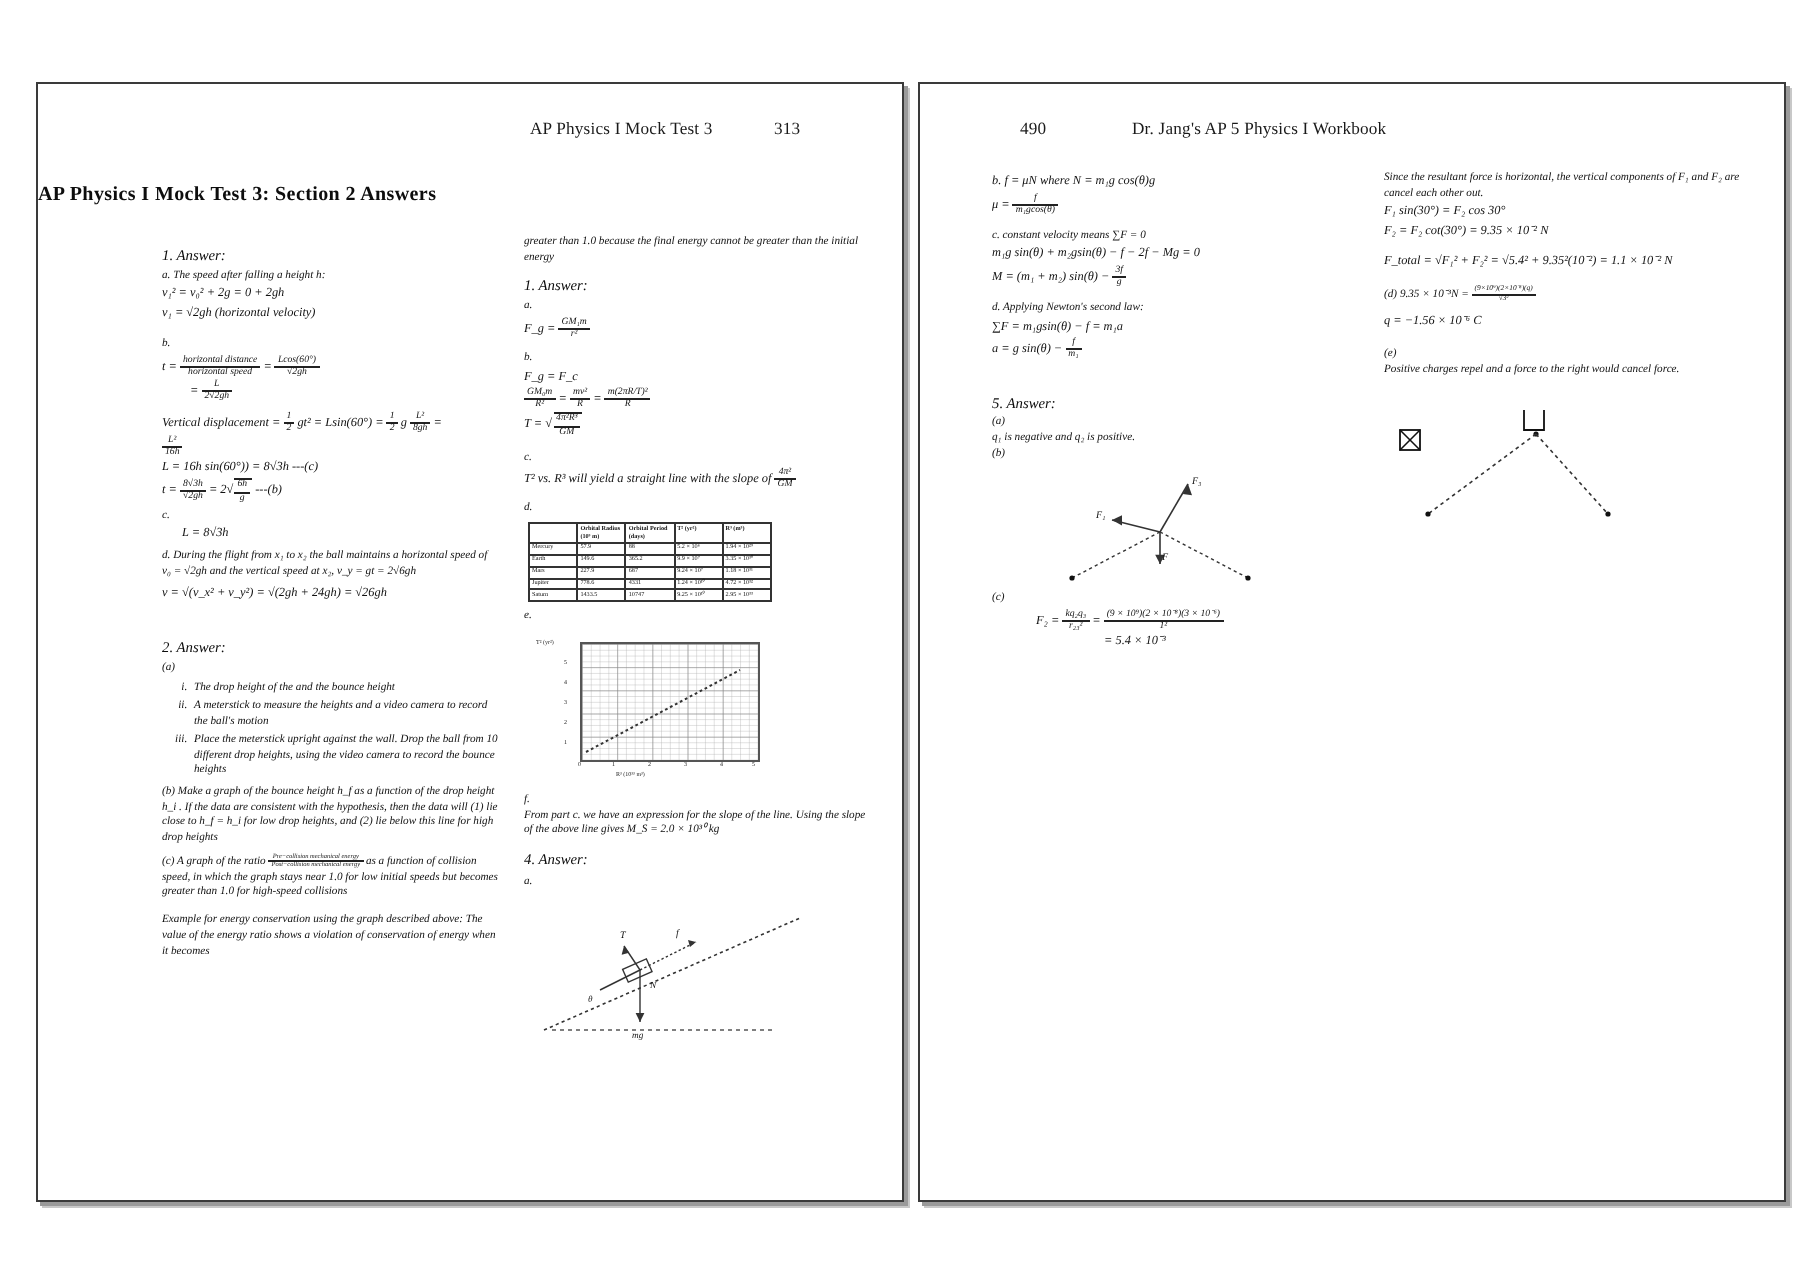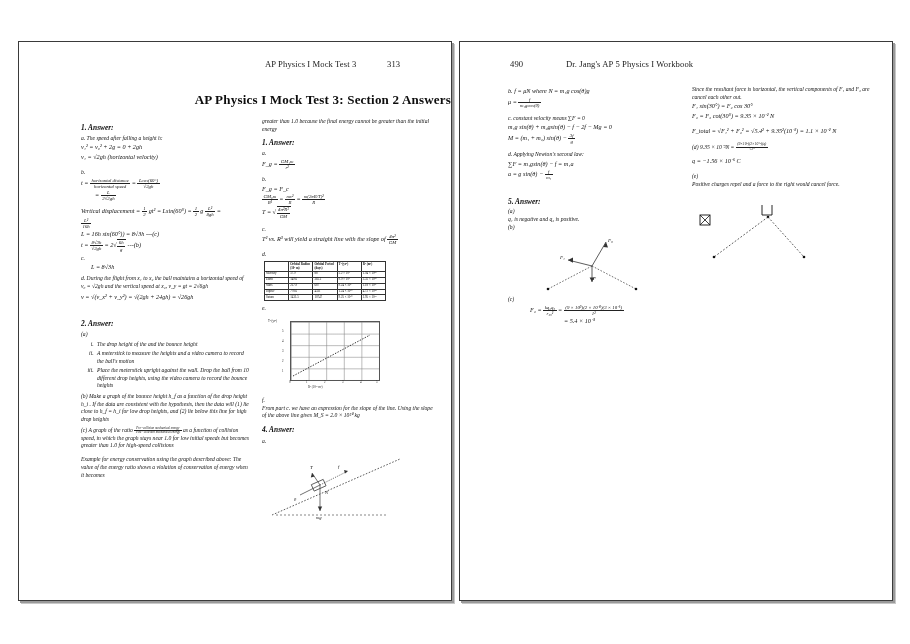--- a/index.html
+++ b/index.html
@@ -26,31 +26,31 @@
   .hdr{
     position:absolute;font-size:8.6px;color:#1a1a1a;white-space:nowrap;
     letter-spacing:.1px;
   }
   .hdr-left-title{left:246px;top:17px;}
   .hdr-left-num{left:368px;top:17px;}
   .hdr-right-num{left:50px;top:17px;}
   .hdr-right-title{left:88px;top:17px;margin-left:18px;}
 
   .doc-title{
-    position:absolute;left:0;right:0;top:50px;text-align:right;
-    font-size:13px;font-weight:bold;color:#0d0d0d;letter-spacing:.2px;
+    position:absolute;left:0;right:0;top:50px;text-align:left;
+    font-size:10px;font-weight:bold;color:#0d0d0d;letter-spacing:.2px;
   }
 
   
   .col{position:absolute;top:0;font-size:5.6px;line-height:1.38;color:#111;}
   .lp-col1{left:62px;top:76px;width:168px;}
   .lp-col2{left:243px;top:76px;width:172px;}
-  .rp-col1{left:48px;top:44px;width:172px;}
+  .rp-col1{left:36px;top:44px;width:172px;}
   .rp-col2{left:232px;top:44px;width:180px;}
-  .ans-head{font-weight:bold;font-style:italic;font-size:7.4px;margin:5px 0 1.5px 0;color:#0d0d0d;}
+  .ans-head{font-weight:normal;font-style:italic;font-size:7.4px;margin:5px 0 1.5px 0;color:#0d0d0d;}
   .it{font-style:italic;}
   .lbl{font-style:italic;margin-top:3px;}
   .math{font-style:italic;font-size:6.2px;margin:1px 0;white-space:nowrap;}
   .para{font-style:italic;margin:3px 0;text-align:left;}
   .tight{margin:0;}
 
   .frac{display:inline-block;vertical-align:middle;text-align:center;font-size:.78em;line-height:1.05;}
   .frac .num{display:block;border-bottom:.6px solid #222;padding:0 1.5px;}
   .frac .den{display:block;padding:0 1.5px;}
   .rad{border-top:.6px solid #222;padding:0 1px 0 0;margin-left:-1px;}

